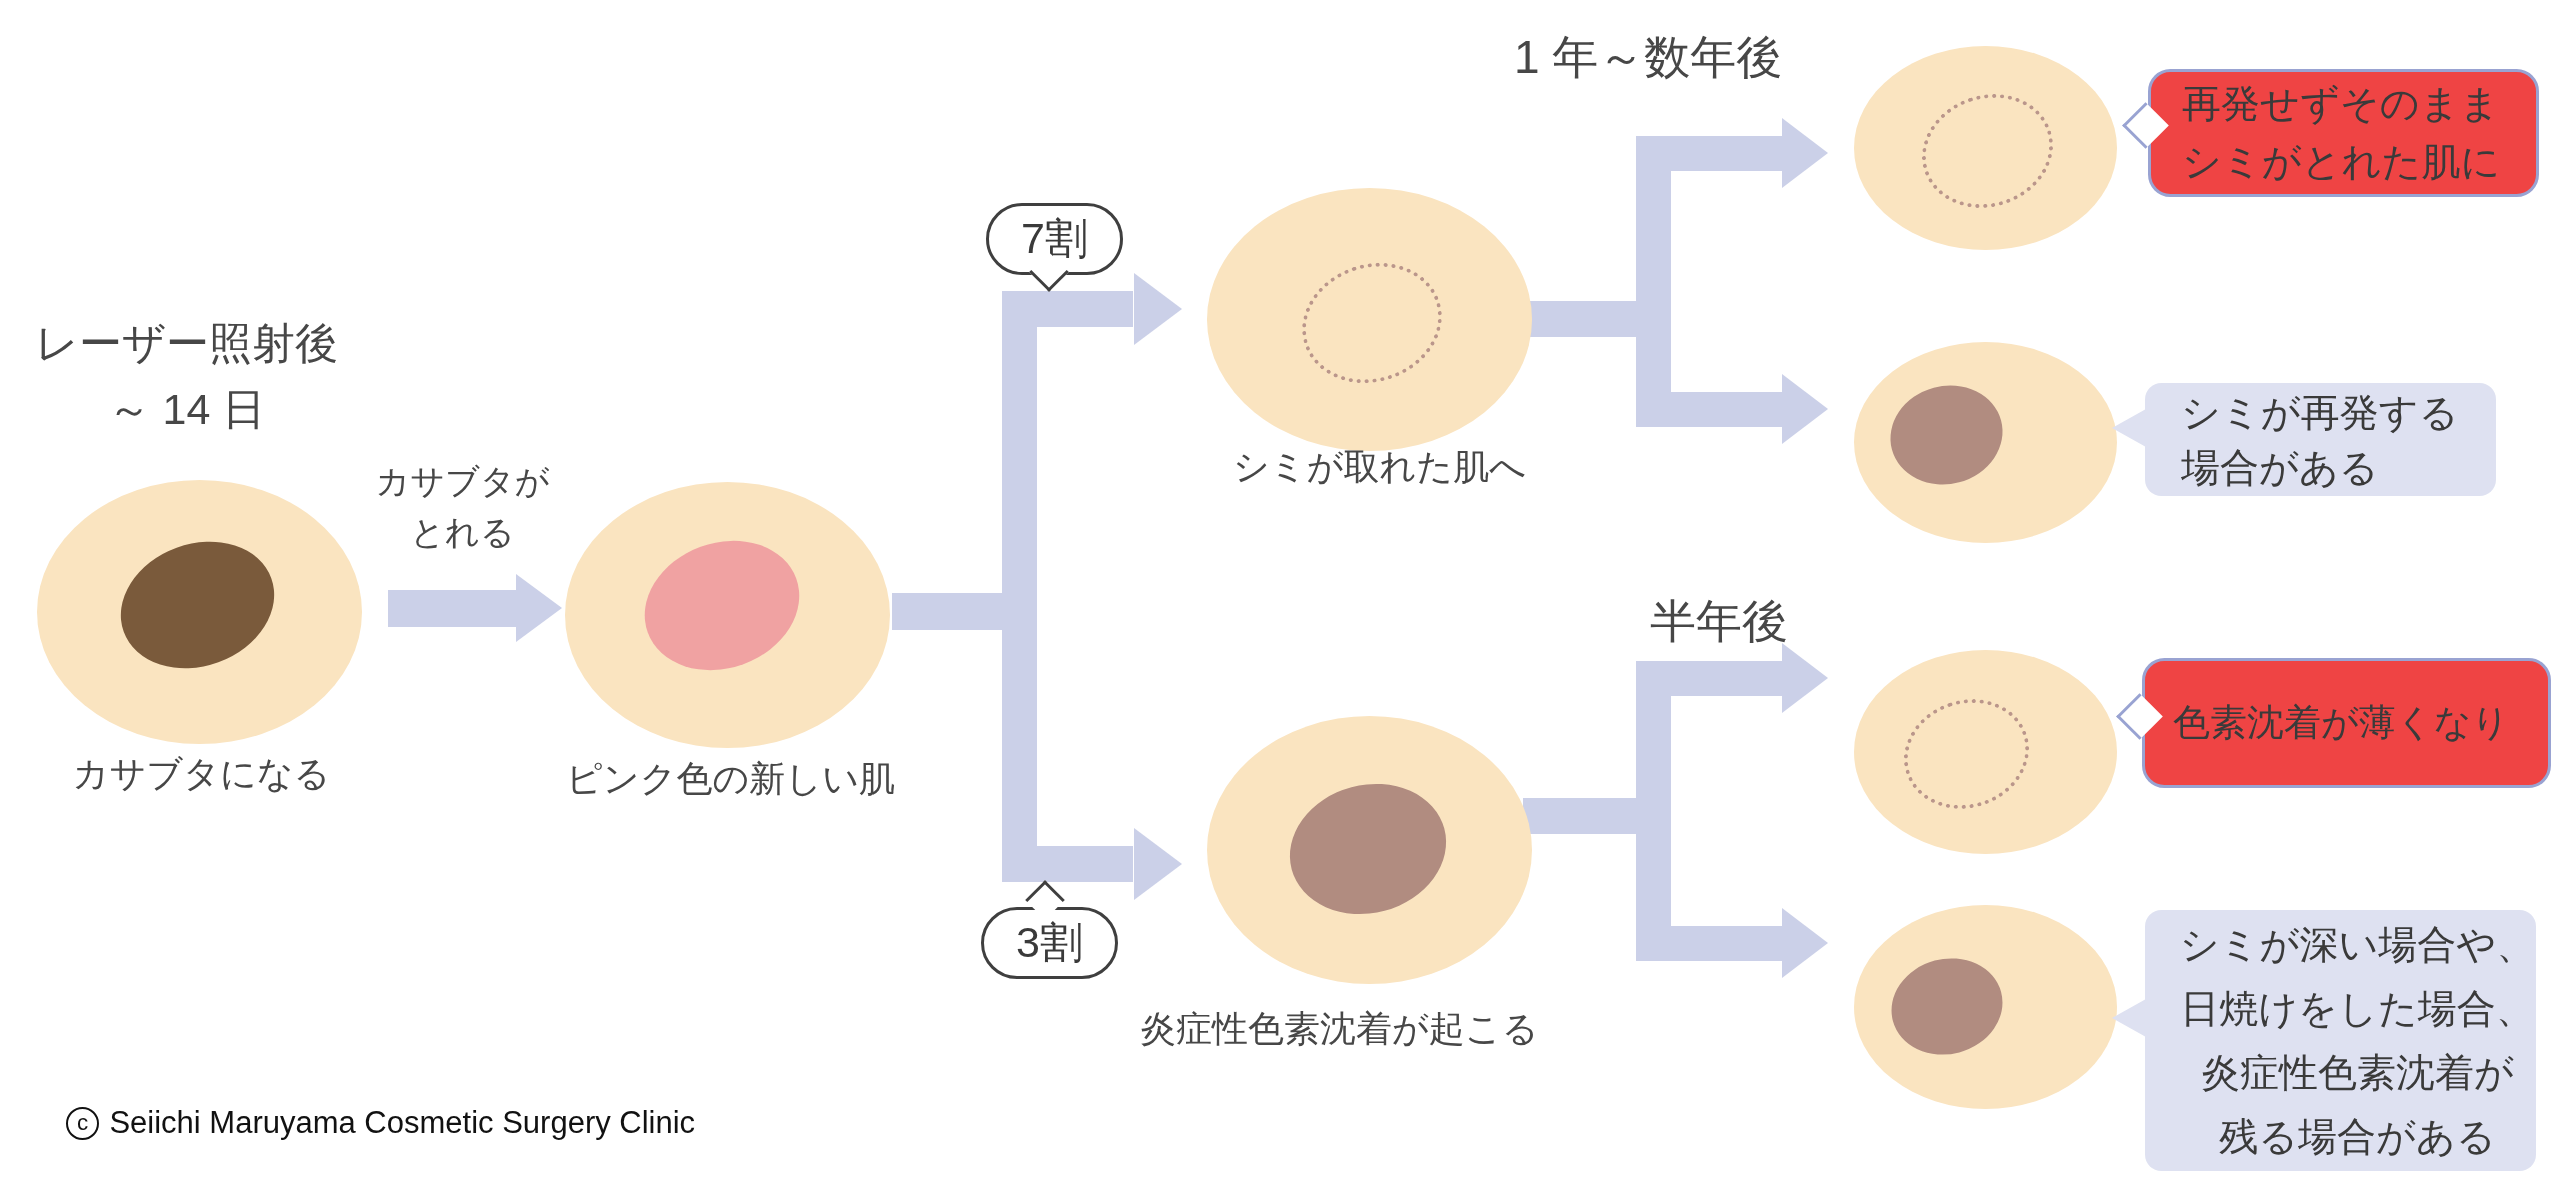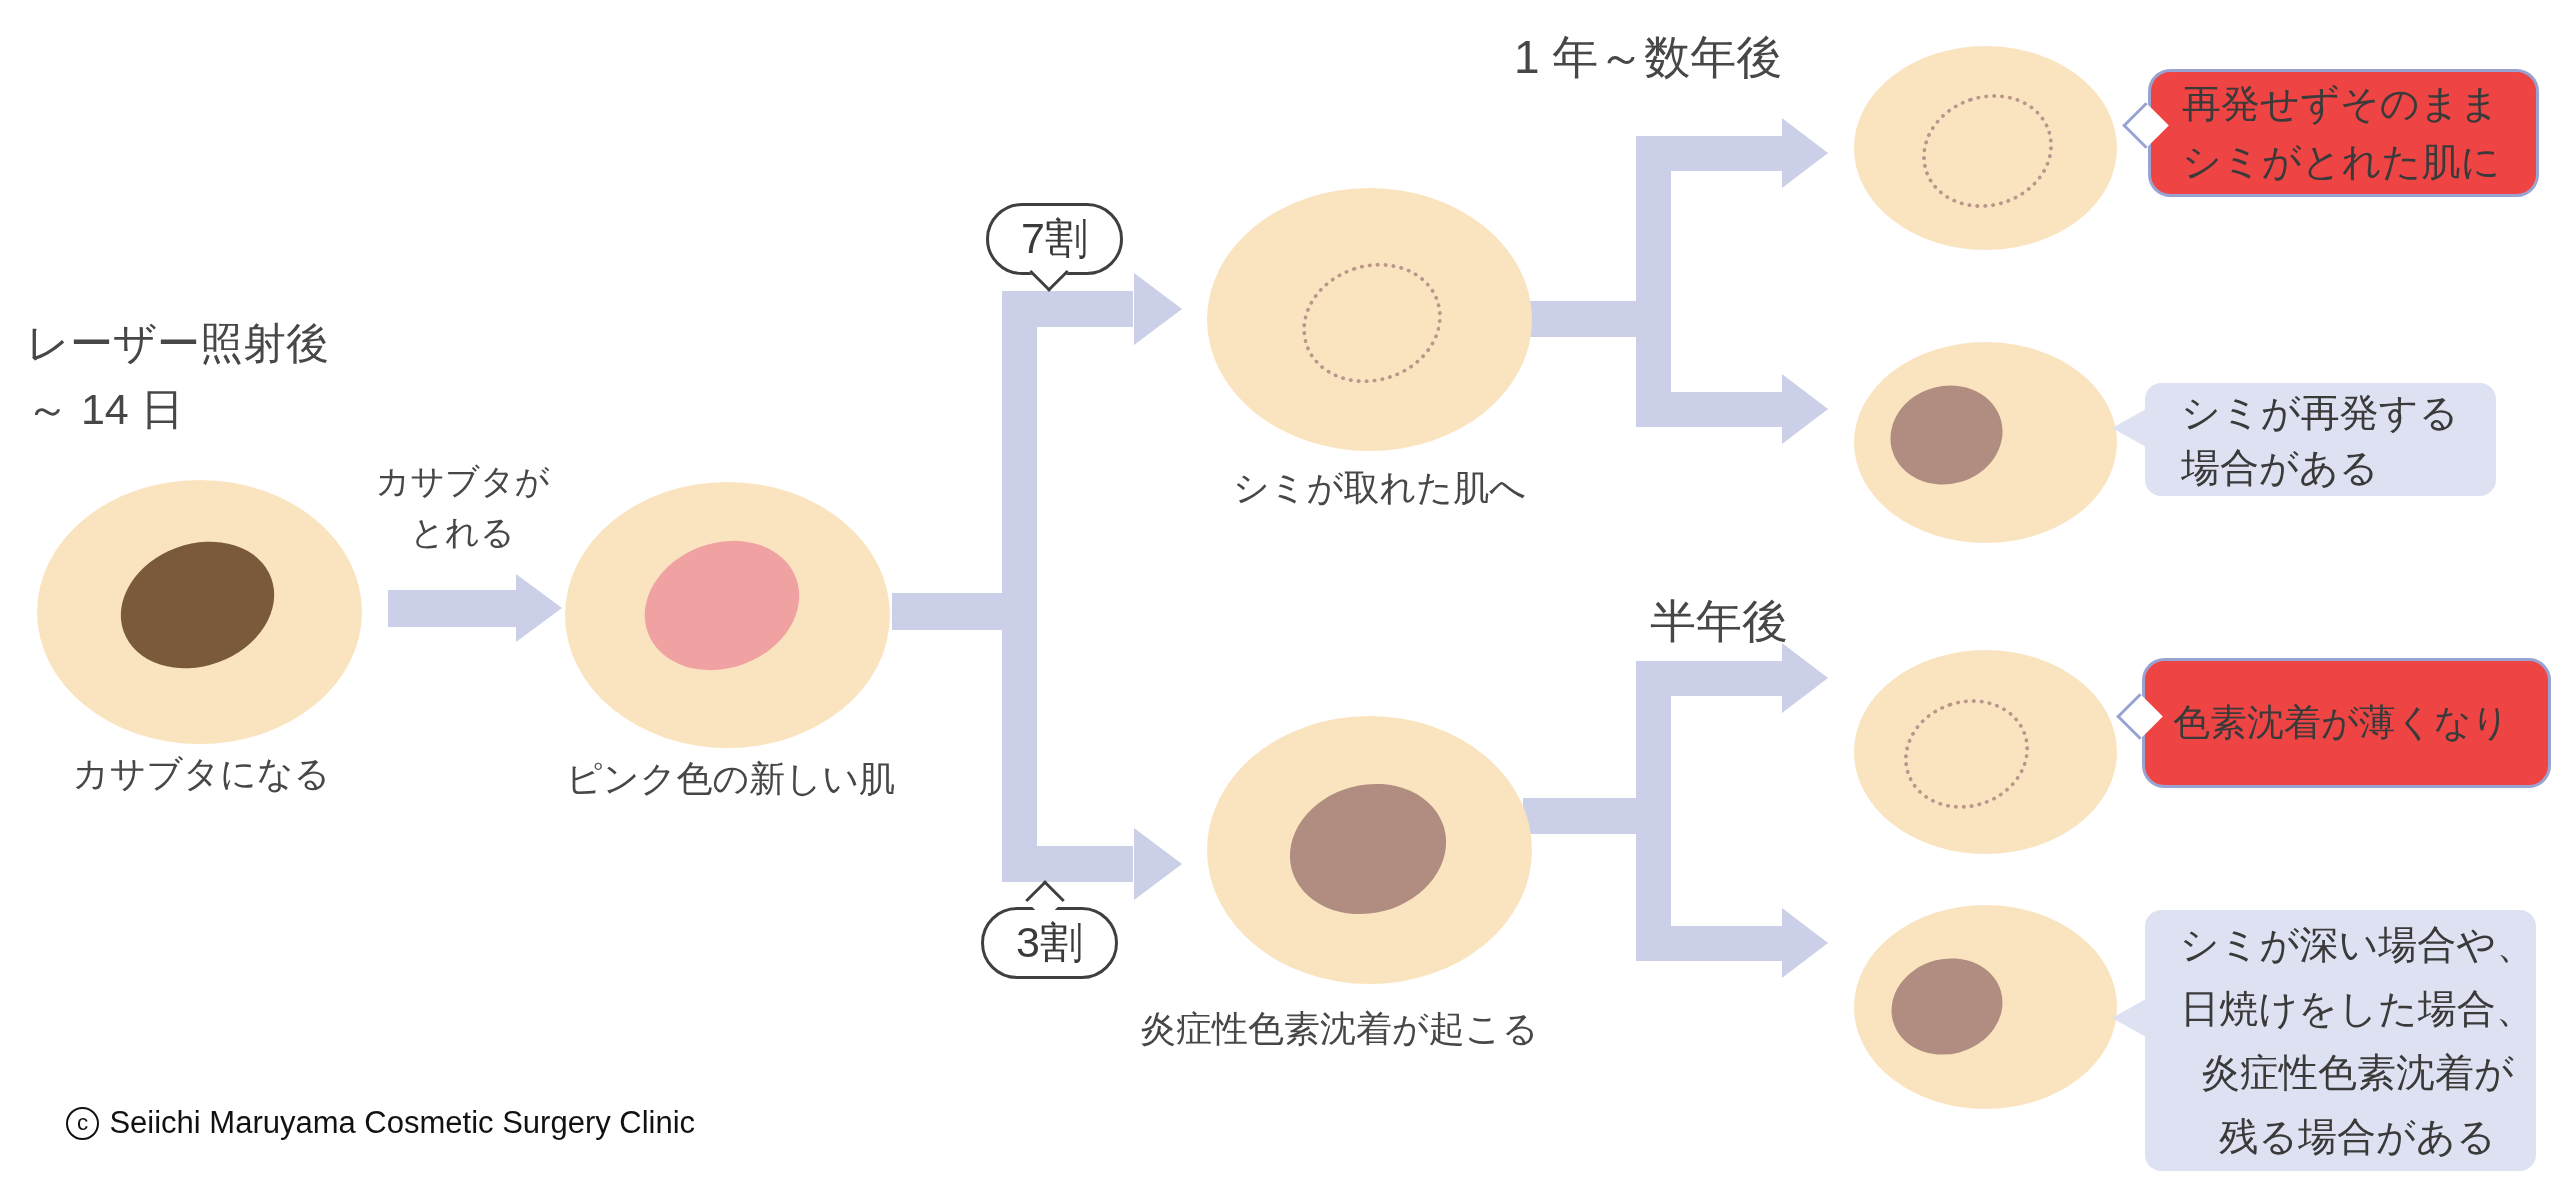--- a/index.html
+++ b/index.html
@@ -18,21 +18,21 @@
   .spot.pigment{background:var(--pigment,#B18C80);}
   .dotted-spot{position:absolute;border-radius:50%;border:4.5px dotted var(--dotted,#BA968B);background:transparent;z-index:2;}
   
   .bar{position:absolute;background:var(--arrow,#CBD0E8);z-index:0;}
   .head-right{position:absolute;width:0;height:0;z-index:0;
     border-top:36px solid transparent;border-bottom:36px solid transparent;
     border-left:48px solid var(--arrow,#CBD0E8);}
   .head-right.small{border-top-width:35px;border-bottom-width:35px;border-left-width:46px;}
   
   .heading{position:absolute;color:var(--text,#474747);font-size:46px;white-space:nowrap;z-index:4;}
-  .heading.h1{font-size:43px;line-height:66px;width:321px;}
+  .heading.h1{font-size:43px;line-height:66px;text-align:center;width:321px;}
   .label{position:absolute;color:var(--text,#474747);font-size:36px;text-align:center;white-space:nowrap;z-index:4;}
   .transition-note{position:absolute;color:var(--text,#474747);font-size:34px;line-height:51px;text-align:center;width:209px;z-index:4;}
   
   .prob-bubble{position:absolute;background:#fff;border:3.7px solid var(--prob-border,#3F3F3F);
     border-radius:45px;color:#3A3A3A;font-size:43px;display:flex;align-items:center;justify-content:center;
     white-space:nowrap;z-index:5;box-sizing:border-box;text-align:right;}
   .prob-tail{position:absolute;width:25px;height:25px;background:#fff;z-index:6;}
   .prob-tail.down{border-right:3.7px solid var(--prob-border,#3F3F3F);border-bottom:3.7px solid var(--prob-border,#3F3F3F);transform:rotate(45deg);}
   .prob-tail.up{border-left:3.7px solid var(--prob-border,#3F3F3F);border-top:3.7px solid var(--prob-border,#3F3F3F);transform:rotate(45deg);}
   
@@ -83,21 +83,21 @@
   <div class="bar" style="left:1035px;top:846px;width:98px;height:36px;"></div>
   <div class="head-right" style="left:1134px;top:828px;"></div>
 
   <div class="prob-bubble" style="left:986px;top:203px;width:137px;height:72px;">7割</div>
   <div class="prob-tail down" style="left:1035px;top:258px;"></div>
   <div class="prob-bubble" style="left:981px;top:907px;width:137px;height:72px;">3割</div>
   <div class="prob-tail up" style="left:1031px;top:886px;"></div>
 
   <div class="ellipse" style="left:1207px;top:188px;width:325px;height:263px;"></div>
   <div class="dotted-spot" style="left:1301px;top:264px;width:134px;height:110px;transform:rotate(-18deg);"></div>
-  <div class="label" style="left:1193px;top:464px;width:373px;">シミが取れた肌へ</div>
+  <div class="label" style="left:1193px;top:443px;width:373px;">シミが取れた肌へ</div>
   <div class="heading" style="left:1514px;top:27px;">1 年～数年後</div>
 
   <div class="bar" style="left:1523px;top:301px;width:114px;height:36px;"></div>
   <div class="bar" style="left:1636px;top:136px;width:35px;height:291px;"></div>
   <div class="bar" style="left:1669px;top:136px;width:113px;height:35px;"></div>
   <div class="head-right small" style="left:1782px;top:118px;"></div>
   <div class="bar" style="left:1669px;top:392px;width:113px;height:35px;"></div>
   <div class="head-right small" style="left:1782px;top:374px;"></div>
 
   <div class="ellipse" style="left:1854px;top:46px;width:263px;height:204px;"></div>

